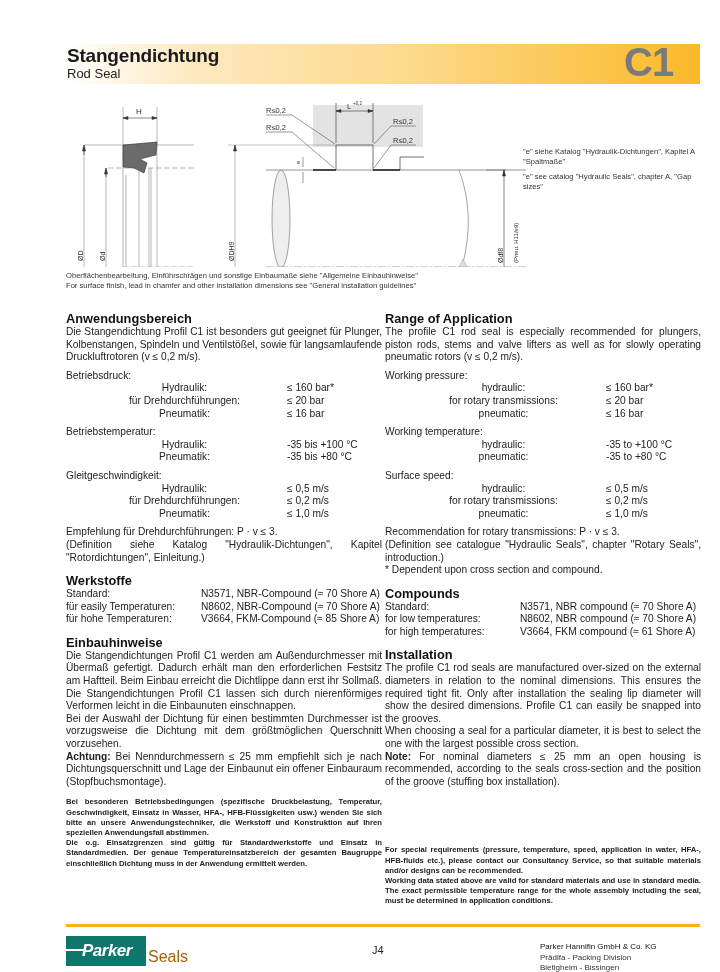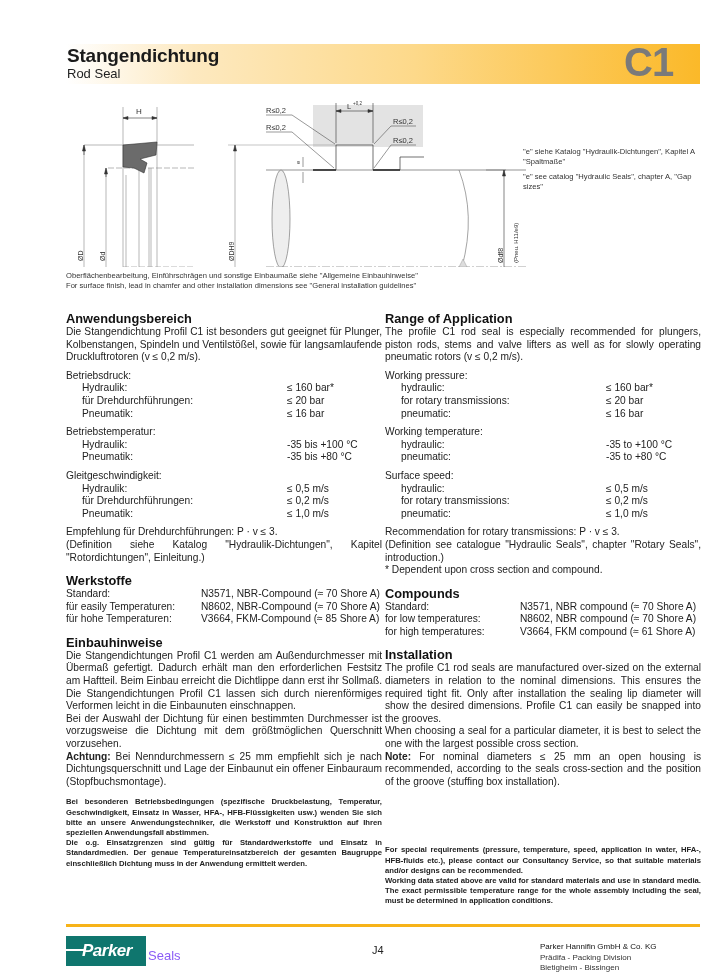--- a/index.html
+++ b/index.html
@@ -23,34 +23,34 @@
   .col { position: absolute; top: 311px; width: 316px; font-size: 10.2px; line-height: 12.6px; color: #222; }
   .col.left { left: 66px; }
   .col.right { left: 385px; }
 
   .sec-h { font-size: 12.8px; font-weight: bold; color: #111; line-height: 15px; }
   .just { text-align: justify; }
   .gap { height: 6px; }
   .gap2 { height: 9px; }
 
   .kv { display: flex; }
-  .kv .k { width: 221px; padding-left: 16px; }
+  .kv .k { width: 221px; padding-left: 16px; text-align: center; }
   .kv .v { flex: 1; }
 
   .mat { display: flex; justify-content: flex-end; }
   .mat .k { width: 105px; white-space: nowrap; }
   .mat .v { flex: 1; white-space: nowrap; padding-left: 30px; }
 
   .bold-note { font-weight: bold; font-size: 7.7px; line-height: 10.2px; color: #222; text-align: justify; }
 
   .footer-line { position: absolute; left: 66px; top: 924px; width: 634px; height: 3px; background: #f7b318; }
   .logo { position: absolute; left: 66px; top: 936px; width: 80px; height: 30px; background: #0f766e; }
   .logo-text { position: absolute; left: 16px; top: 5px; font-size: 17px; font-weight: bold; color: #fff; font-style: italic; letter-spacing: -0.5px; }
   .logo-bar { position: absolute; left: 0px; top: 13px; width: 18px; height: 2px; background: #fff; }
-  .seals { position: absolute; left: 148px; top: 948px; font-size: 13px; color: #8b5cf6; }
+  .seals { position: absolute; left: 148px; top: 948px; font-size: 16px; color: #a16207; }
   .pageno { position: absolute; left: 372px; top: 944px; font-size: 11px; color: #222; }
   .company { position: absolute; left: 540px; top: 942px; font-size: 8px; line-height: 10.5px; color: #333; }
   .company .b { font-weight: normal; color: #111; }
 </style>
 </head>
 <body>
 
 <div class="hdr-bar"></div>
 <div class="hdr-title">Stangendichtung</div>
 <div class="hdr-sub">Rod Seal</div>

